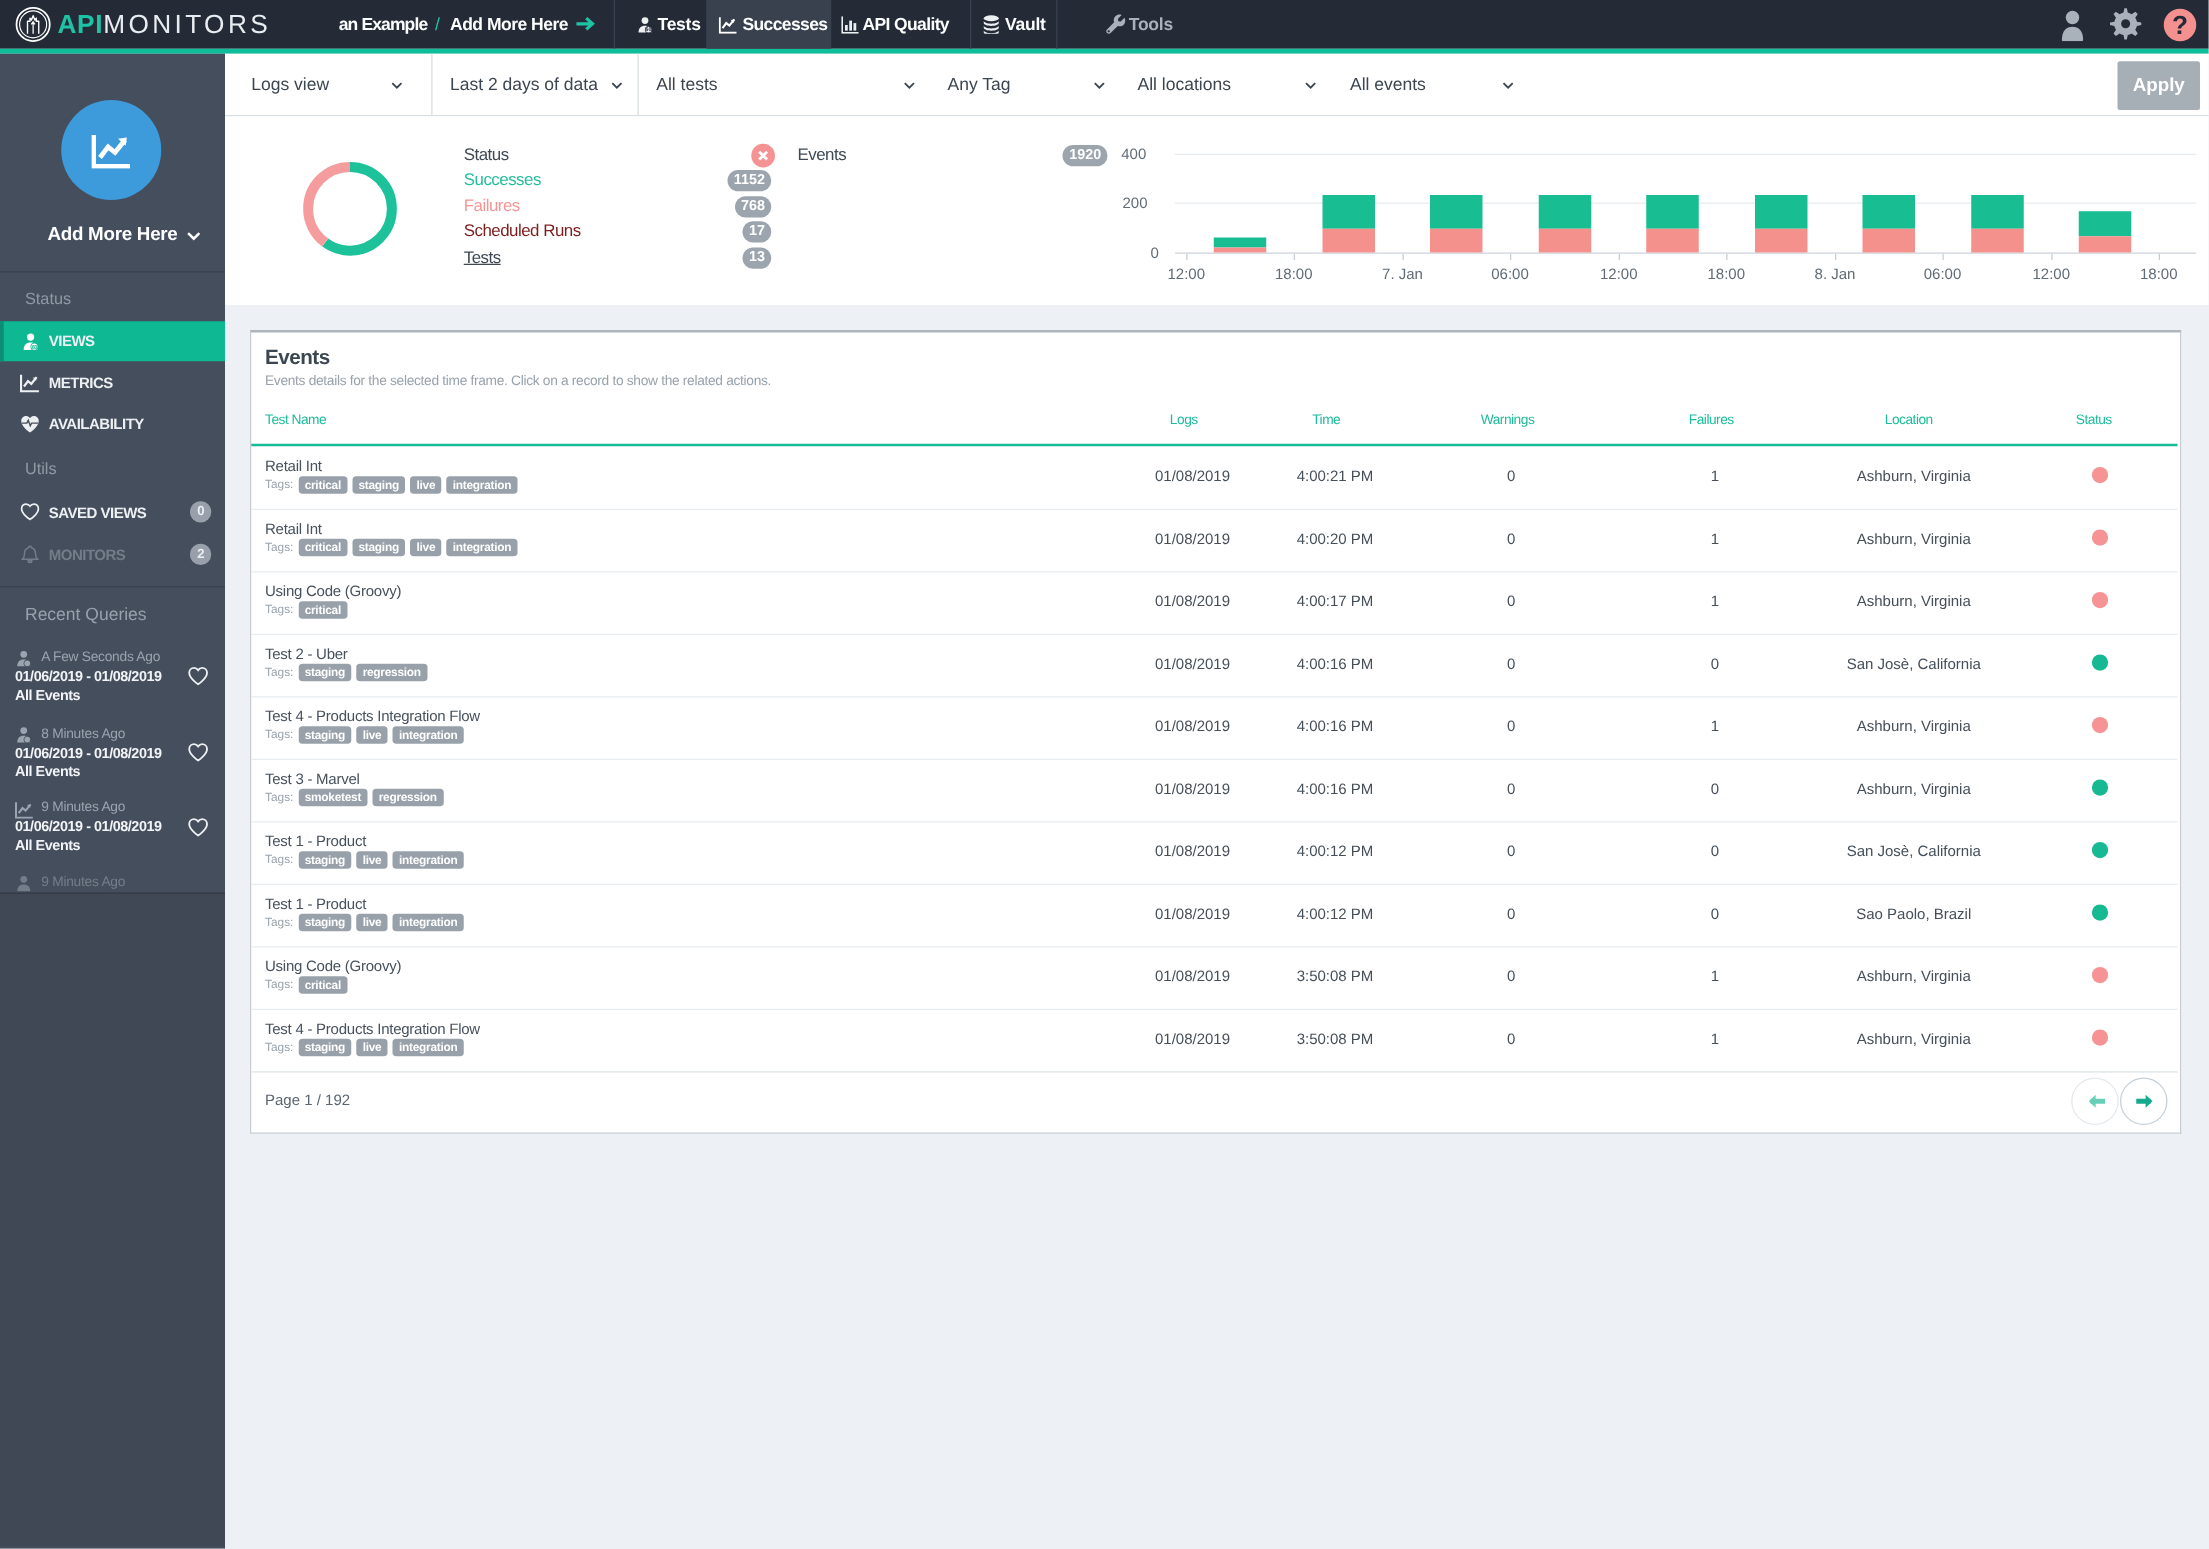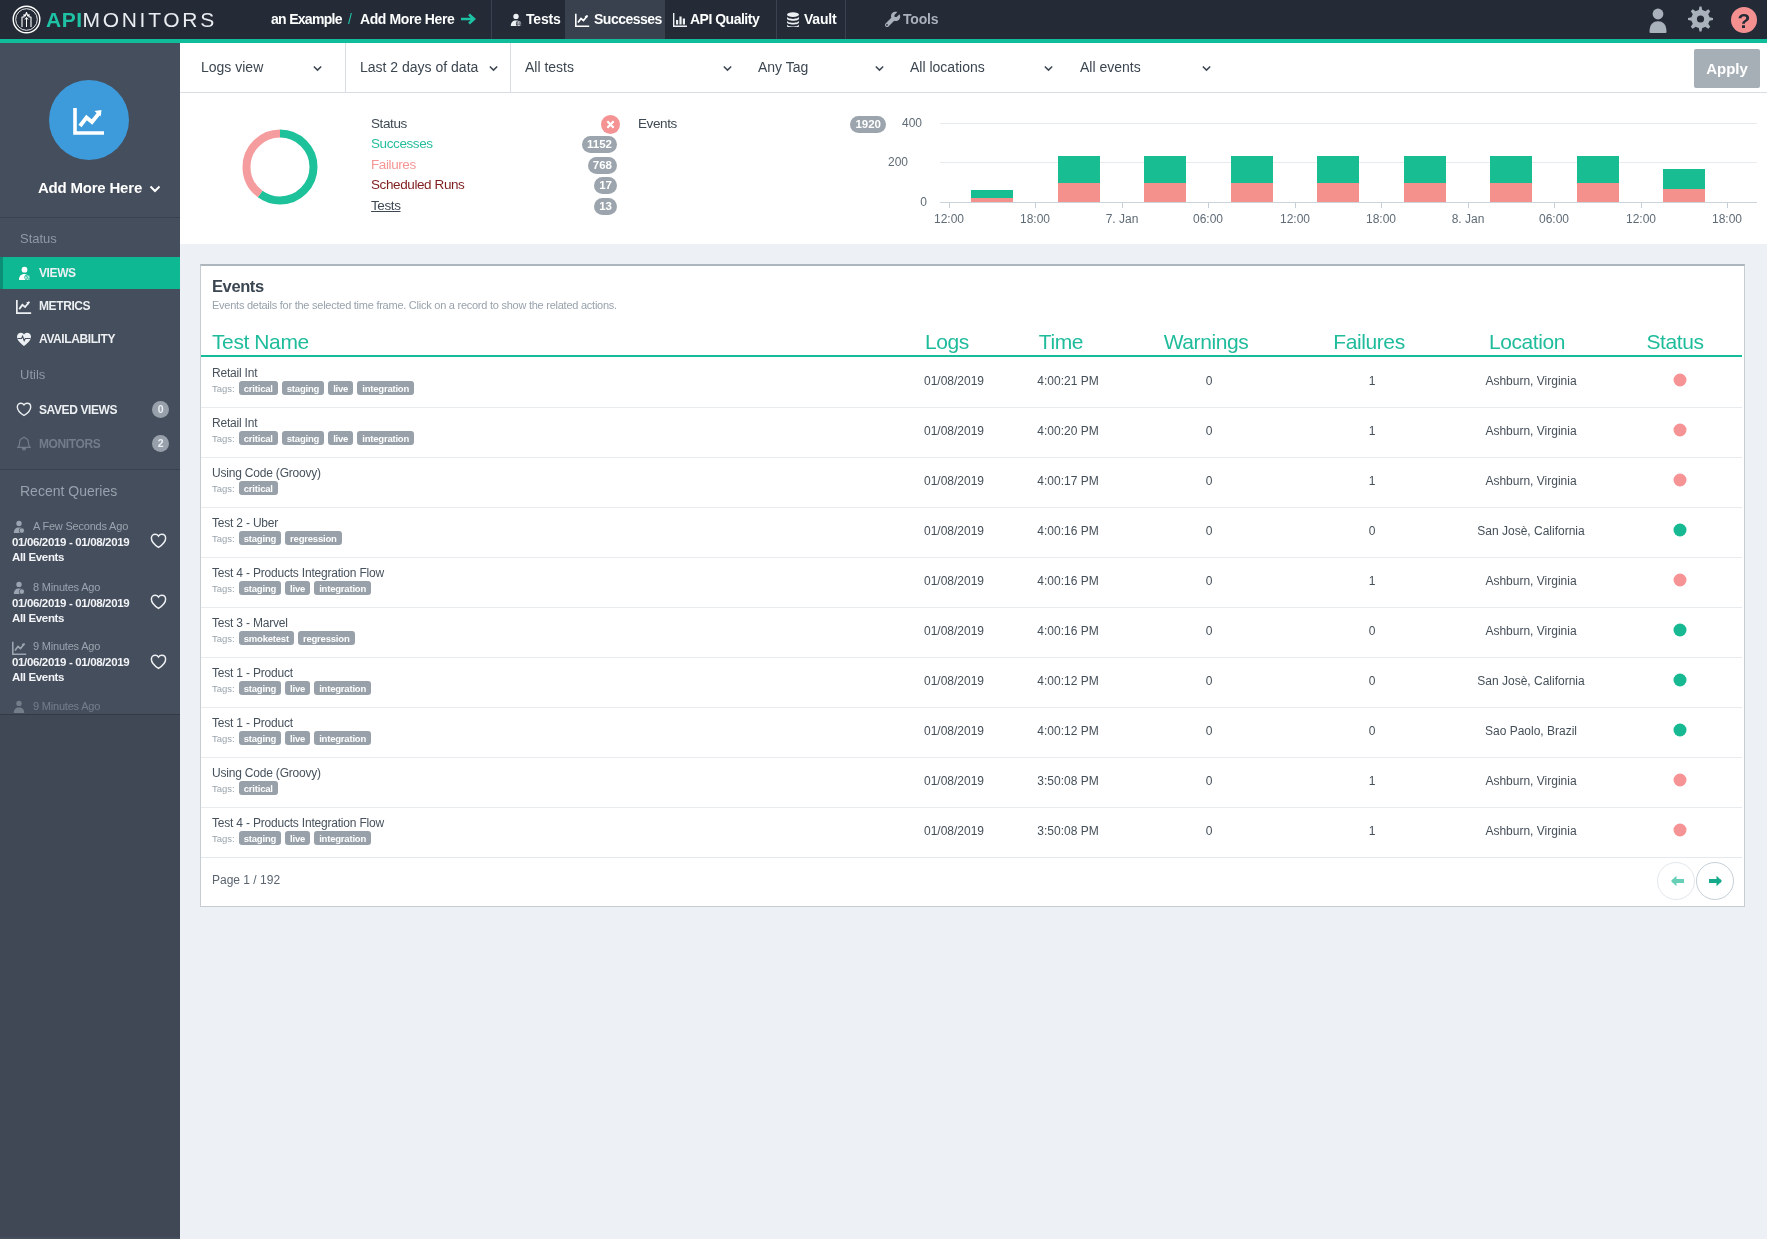--- a/index.html
+++ b/index.html
@@ -35,21 +35,21 @@
 .strow { position:absolute; left:371px; font-size:13.5px; letter-spacing:-0.4px; height:20px; line-height:20px; }
 .stbadge { position:absolute; background:#9CA5AD; color:#fff; font-size:11.5px; font-weight:bold; border-radius:9px; height:17px; line-height:17px; padding:0 5px; }
 
 
 .gridline { position:absolute; height:1px; background:#E6EBF0; }
 .axlab { position:absolute; font-size:12px; color:#5F6B76; }
 .bar { position:absolute; }
 
 
 #card { position:absolute; left:200px; top:264px; width:1545px; height:643px; background:#fff; border:1px solid #C5CDD3; border-top:2px solid #AEB6BD; }
-.th { position:absolute; color:#1FBC9C; font-size:21px; letter-spacing:-0.4px; }
+.th { position:absolute; color:#1FBC9C; font-size:11px; letter-spacing:-0.4px; }
 .rowname { position:absolute; left:11px; font-size:12px; letter-spacing:-0.2px; color:#47525D; }
 .rowsep { position:absolute; left:0; width:1541px; height:1px; background:#E8ECEF; }
 .tagslab { font-size:9.5px; color:#9AA4AD; }
 .tag { display:inline-block; background:#98A1A9; color:#fff; font-size:9.5px; letter-spacing:-0.2px; font-weight:bold; border-radius:3px; padding:1.5px 5px; margin-left:4px; }
 .cell { position:absolute; font-size:12px; color:#454F59; text-align:right; transform:translateX(-50%); }
 .dot { position:absolute; width:13px; height:13px; border-radius:50%; transform:translate(-50%,-50%); }
 </style>
 </head>
 <body>
 
@@ -282,22 +282,22 @@
     <path d="M1.5 1.5 L8.5 8.5 M8.5 1.5 L1.5 8.5" stroke="#fff" stroke-width="2.4"></path>
   </svg>
 <div class="stbadge" style="right:1150px;top:136px">1152</div>
 <div class="stbadge" style="right:1150px;top:156.5px">768</div>
 <div class="stbadge" style="right:1150px;top:177px">17</div>
 <div class="stbadge" style="right:1150px;top:197.5px">13</div>
 
 <div class="abs" style="left:638px;top:114px;font-size:13.5px;letter-spacing:-0.4px;color:#3E4954;height:20px;line-height:20px">Events</div>
 <div class="stbadge" style="right:881px;top:115.5px">1920</div>
 
-<div class="axlab" style="left:897px;top:116px;width:30px;text-align:center">400</div>
-<div class="axlab" style="left:888px;top:155px;width:30px;">200</div>
+<div class="axlab" style="left:897px;top:116px;width:30px;text-align:left">400</div>
+<div class="axlab" style="left:888px;top:155px;width:30px;text-align:right">200</div>
 <div class="axlab" style="left:897px;top:195px;width:30px;text-align:right">0</div>
 <div class="gridline" style="left:940px;top:123px;width:817px"></div>
 <div class="gridline" style="left:940px;top:162px;width:817px"></div>
 <div class="gridline" style="left:940px;top:202px;width:817px;background:#CCD4DB"></div>
 
 <div class="bar" style="left:971px;top:190px;width:42px;height:8px;background:#19BD92"></div>
 <div class="bar" style="left:971px;top:198px;width:42px;height:4px;background:#F5918D"></div>
 
 <div class="bar" style="left:1058px;top:156px;width:42px;height:27px;background:#19BD92"></div>
 <div class="bar" style="left:1058px;top:183px;width:42px;height:19px;background:#F5918D"></div>

